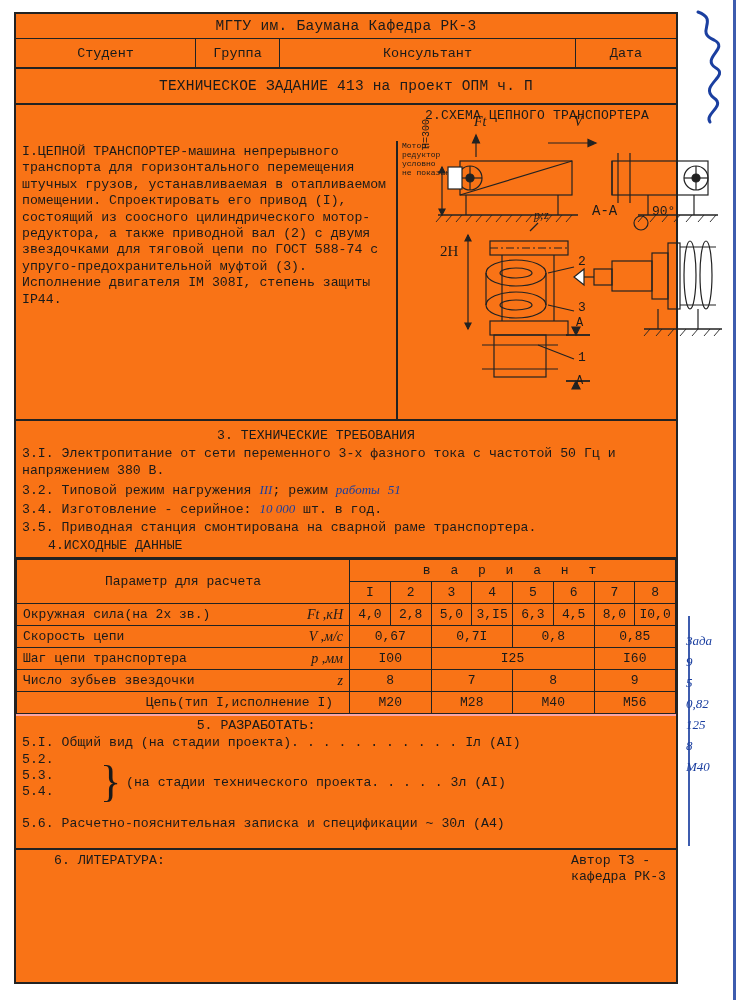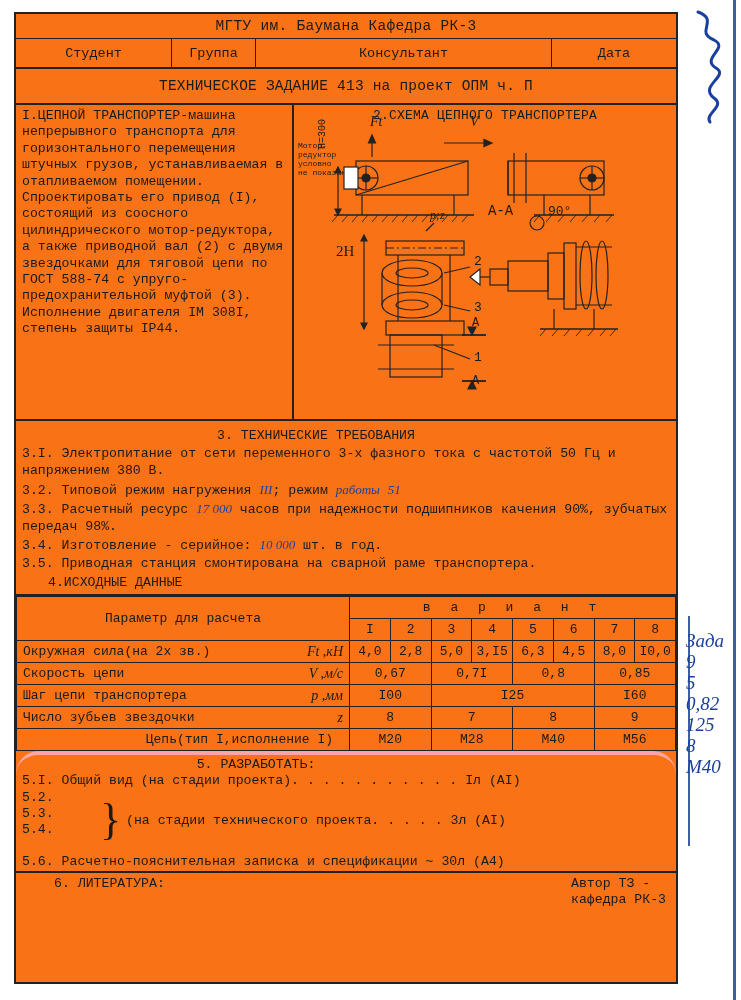--- a/index.html
+++ b/index.html
@@ -45,21 +45,21 @@
     font-size: 13.5px;
   }
   .hdr-cell {
     display: flex;
     align-items: center;
     justify-content: center;
     border-right: 1.5px solid #222;
     box-sizing: border-box;
   }
   .hdr-cell:last-child { border-right: none; }
-  .hc1 { width: 156px; }
+  .hc1 { width: 180px; }
   .hc2 { width: 84px; }
   .hc3 { width: 296px; }
   .hc4 { flex: 1; }
 
   .task-title {
     height: 34px;
     display: flex;
     align-items: center;
     justify-content: center;
     font-size: 14.5px;
@@ -67,26 +67,27 @@
     letter-spacing: .2px;
   }
 
   
   .upper {
     display: flex;
     border-bottom: 2px solid #222;
     height: 314px;
   }
   .upper-left {
-    width: 278px;
+    width: 382px;
     border-right: 2px solid #222;
     box-sizing: border-box;
     padding: 3px 4px 0 6px;
     font-size: 13.2px;
     line-height: 16.4px;
+    margin-top: 36px;
   }
   .upper-left .sec-h { text-align: left; }
   .upper-right {
     flex: 1;
     position: relative;
     box-sizing: border-box;
     padding-top: 3px;
   }
   .scheme-title {
     text-align: center;
@@ -151,25 +152,24 @@
     position: absolute;
     right: 6px;
     font-style: italic;
     font-family: "Liberation Serif", serif;
     font-size: 14px;
   }
   .vartop { height: 18px; letter-spacing: 6px; }
 
   
   .dev {
-    border-top: 4px solid #fca5a5;
-    padding: 2px 6px 0 6px;
+    border-top: 2px solid #fca5a5;
+    padding: 2px 6px 16px 6px;
     font-size: 13.2px;
     line-height: 16.6px;
-    border-radius: 23px;
   }
   .dev .center-h { text-align: center; margin-left: -180px; }
   .brace-block {
     position: relative;
     height: 64px;
   }
   .brace-rows {
     position: absolute;
     left: 0; top: 0;
     line-height: 16px;
@@ -202,21 +202,21 @@
   }
 
   
   .margin-notes {
     position: absolute;
     left: 686px;
     top: 630px;
     width: 55px;
     font-family: "Liberation Serif", serif;
     color: #1b3fa0;
-    font-size: 19px;
+    font-size: 13px;
     line-height: 21px;
     font-style: italic;
   }
   .scribble {
     position: absolute;
     left: 690px;
     top: 6px;
     color: #1b3fa0;
   }
   .edge-line {
@@ -424,26 +424,20 @@
         <span>Электропитание от сети переменного 3-х фазного тока с частотой 50 Гц и напряжением 380 В.</span>
       </div>
       <div class="subsec">
         <span>3.2.</span>
         <span>Типовой режим нагружения</span>
         <span class="handw">III</span><span>;  режим</span>
         <span class="handw">работы</span>
         <span class="handw">51</span>
       </div>
       <div class="subsec">
-        <span>3.3.</span>
-        <span>Расчетный ресурс</span>
-        <span class="handw">17 000</span>
-        <span>часов при надежности подшипников качения 90%, зубчатых передач 98%.</span>
-      </div>
-      <div class="subsec">
         <span>3.4.</span>
         <span>Изготовление - серийное:</span>
         <span class="handw">10 000</span>
         <span>шт. в год.</span>
       </div>
       <div class="subsec">
         <span>3.5.</span>
         <span>Приводная станция смонтирована на сварной раме транспортера.</span>
       </div>
       <div class="data-head" style="padding-left:26px;">4.ИСХОДНЫЕ ДАННЫЕ</div>

